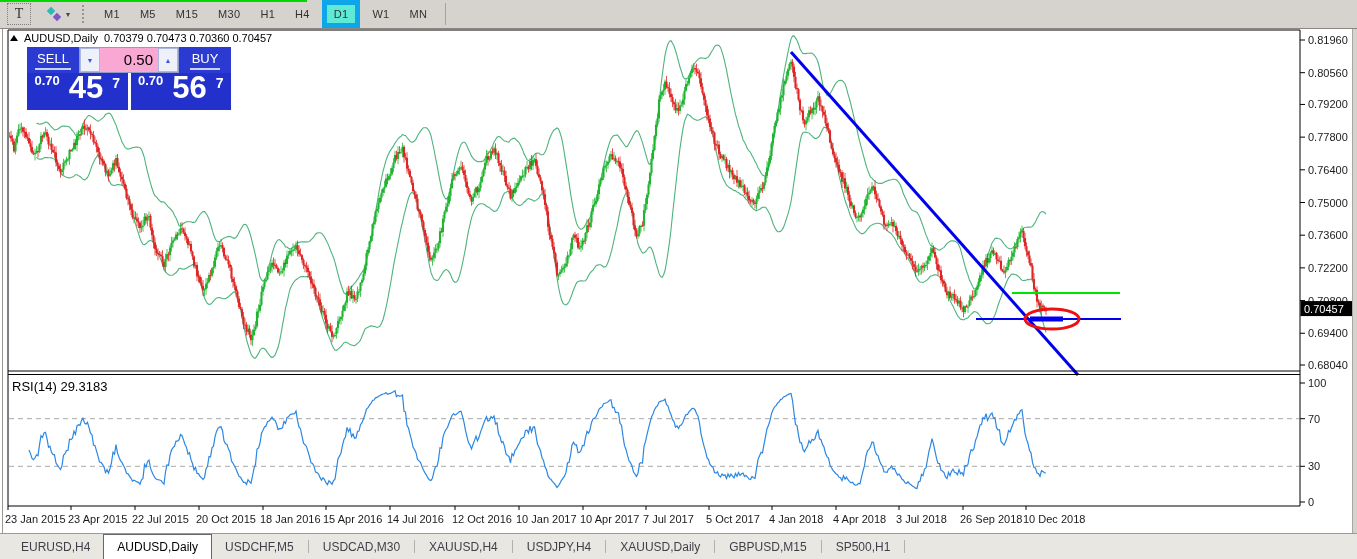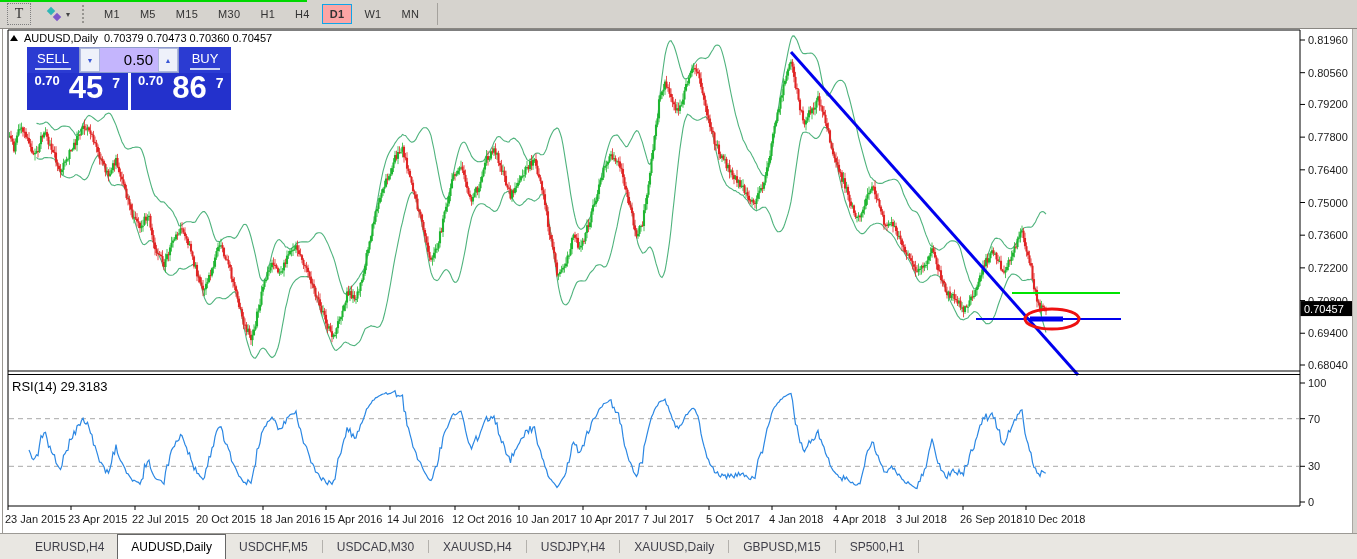--- a/index.html
+++ b/index.html
@@ -22,51 +22,51 @@
   }
   .ind-icon{margin-left:14px;display:flex;align-items:center;}
   .ind-icon svg{display:block;}
   .caret{font-size:8px;color:#444;margin-left:3px;}
   .grip{margin-left:12px;height:18px;border-left:2px dotted #979590;}
   .tf-group{display:flex;align-items:center;margin-left:10px;}
   .tfbtn{
     padding:3px 7px;margin:0 2px;font-size:11px;color:#333;border:1px solid transparent;
     letter-spacing:.3px;
   }
-  .tfbtn.active{background:#fca5a5;border:1px solid #0ea5e9;font-weight:bold;}
+  .tfbtn.active{background:#5eead4;border:5px solid #0ea5e9;}
   .tf-sep{width:1px;height:22px;background:#a5a29d;margin-left:8px;}
   
   .right-strip{position:absolute;left:1352px;top:28px;width:5px;height:505px;background:#d6d3ce;border-left:1px solid #aaa7a2;z-index:2;}
   .chart-title{
     position:absolute;left:10px;top:32px;z-index:3;font-size:11px;color:#000;
     display:flex;align-items:center;gap:6px;white-space:nowrap;
   }
   .collapse-tri{width:0;height:0;border-left:4px solid transparent;border-right:4px solid transparent;border-bottom:6px solid #000;display:inline-block;}
   .rsi-label{position:absolute;left:12px;top:379px;z-index:3;font-size:13px;color:#000;}
   
   .panel{position:absolute;left:27px;top:47px;width:204px;height:63px;z-index:3;}
   .panel-top{display:flex;height:26px;}
   .sb-btn{
     width:52px;background:#2b3bd2;color:#fff;font-size:13px;
     display:flex;align-items:center;justify-content:center;
   }
   .sb-btn span{border-bottom:2px solid #c9d2f6;padding:1px 2px 2px;}
-  .vol-box{flex:1;display:flex;background:#c4b5fd;border:1px solid #8f9ccb;align-items:stretch;justify-content:center;}
+  .vol-box{flex:1;display:flex;background:#f9a8d4;border:1px solid #8f9ccb;align-items:stretch;justify-content:center;}
   .vol-btn{width:18px;background:#eef1fa;border:1px solid #aeb8dd;display:flex;align-items:center;justify-content:center;font-size:7px;color:#3a57d6;}
   .vol-val{flex:1;text-align:right;padding:0 5px;font-size:15px;line-height:24px;color:#000;}
   .panel-bottom{display:flex;height:37px;background:#fff;gap:3px;}
   .price-block{flex:1;background:#2331cc;color:#fff;display:flex;align-items:flex-start;justify-content:center;padding-bottom:3px;}
   .p-small{font-size:13px;font-weight:bold;margin-bottom:4px;}
   .p-big{font-size:31px;font-weight:bold;line-height:29px;margin:0 9px;}
   .p-sup{font-size:14px;font-weight:bold;align-self:flex-start;margin-top:2px;}
   
   .tabbar{
     position:absolute;left:0;top:533px;width:1357px;height:26px;
     background:#e9e7e2;border-top:1px solid #9c9a95;
-    display:flex;align-items:stretch;z-index:4;padding-left:22px;box-sizing:border-box;
+    display:flex;align-items:stretch;z-index:4;padding-left:8px;box-sizing:border-box;
   }
   .tab{display:flex;align-items:center;padding:0 13px;font-size:12px;color:#3f3f49;white-space:nowrap;}
   .tab.active{
     background:#fff;border:1px solid #666;border-bottom:none;margin-top:0px;color:#000;
   }
   .tab-div{width:1px;background:#b3b1ac;margin:6px 1px;}
   
   #chart-svg{position:absolute;left:0;top:0;z-index:1;}
   svg text{font-family:"Liberation Sans",sans-serif;}
 </style>
@@ -1609,21 +1609,21 @@
     </div>
   </div>
   <div class="panel-bottom">
     <div class="price-block">
       <span class="p-small">0.70</span>
       <span class="p-big">45</span>
       <span class="p-sup">7</span>
     </div>
     <div class="price-block">
       <span class="p-small">0.70</span>
-      <span class="p-big">86</span>
+      <span class="p-big">56</span>
       <span class="p-sup">7</span>
     </div>
   </div>
 </div>
 
 <div class="rsi-label">RSI(14) 29.3183</div>
 
 <div class="tabbar">
     <div class="tab">EURUSD,H4</div>
     <div class="tab active">AUDUSD,Daily</div>

